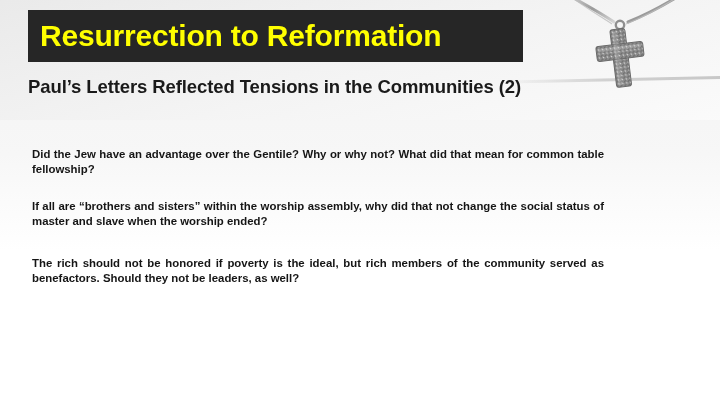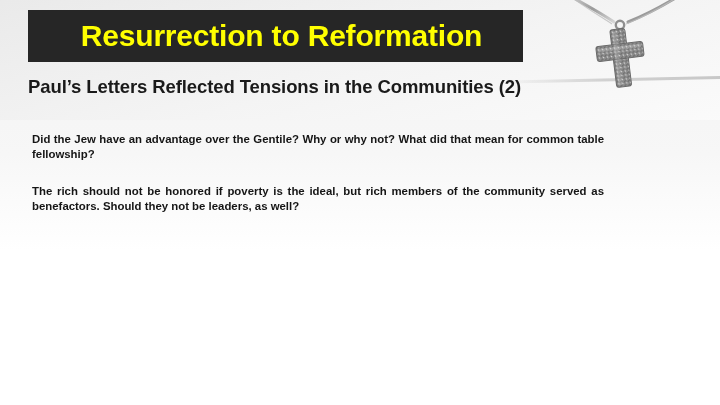--- a/index.html
+++ b/index.html
@@ -46,21 +46,20 @@
 
   .title-bar {
     position: absolute;
     left: 28px;
     top: 10px;
     width: 495px;
     height: 52px;
     background: #262626;
     display: flex;
     align-items: center;
-    justify-content: center;
   }
 
   .title-text {
     color: #ffff00;
     font-size: 30px;
     font-weight: bold;
     letter-spacing: -0.2px;
     padding-left: 12px;
     white-space: nowrap;
   }
@@ -73,21 +72,21 @@
     font-weight: bold;
     color: #1a1a1a;
     text-underline-offset: 3px;
     letter-spacing: -0.1px;
     white-space: nowrap;
   }
 
   .body-block {
     position: absolute;
     left: 32px;
-    top: 132px;
+    top: 147px;
     width: 572px;
   }
 
   .para {
     font-size: 11.4px;
     font-weight: bold;
     color: #151515;
     line-height: 1.35;
     text-align: justify;
     text-justify: inter-word;
@@ -153,16 +152,17 @@
   </svg>
 
   <div class="title-bar">
     <div class="title-text">Resurrection to Reformation</div>
   </div>
 
   <div class="subtitle">Paul’s Letters Reflected Tensions in the Communities (2)</div>
 
   <div class="body-block">
     <p class="para">Did the Jew have an advantage over the Gentile? Why or why not? What did that mean for common table fellowship?</p>
+    <p class="para gap-lg">If all are “brothers and sisters” within the worship assembly, why did that not change the social status of master and slave when the worship ended?</p>
     <p class="para">The rich should not be honored if poverty is the ideal, but rich members of the community served as benefactors. Should they not be leaders, as well?</p>
   </div>
 
 </div>
 
 </body></html>

